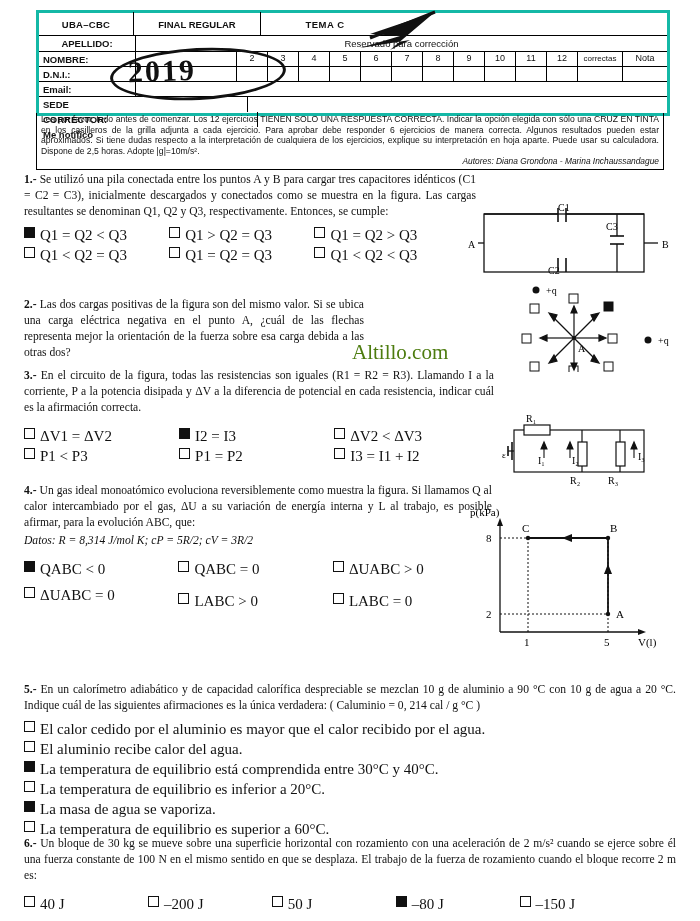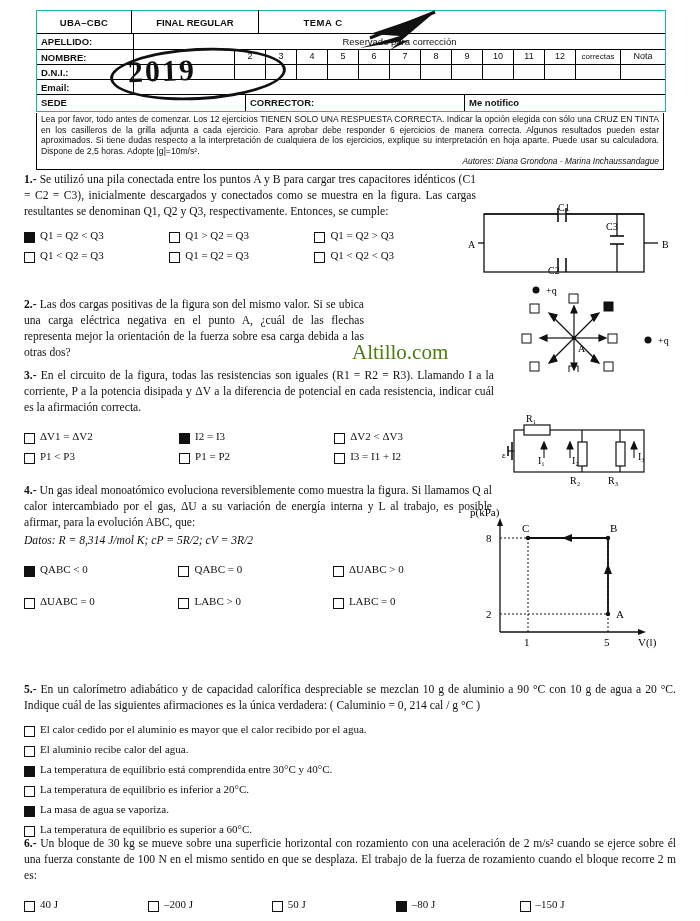--- a/index.html
+++ b/index.html
@@ -6,40 +6,40 @@
   body{
     width:700px;height:921px;background:#fff;
     font-family:"Liberation Serif", serif;
     color:#111;
     position:relative;
     overflow:hidden;
   }
   .page{position:relative;width:700px;height:921px;padding:0;}
 
   
-  .hdr{position:absolute;left:36px;top:10px;width:628px;border:1px solid #14b8a6;font-family:"Liberation Sans",sans-serif;}
+  .hdr{position:absolute;left:36px;top:10px;width:628px;border:3px solid #14b8a6;font-family:"Liberation Sans",sans-serif;}
   .hdr .row{display:flex;border-bottom:1px solid #000;}
-  .hdr .row:last-child{border-bottom:none;}
+  .hdr .row:last-child{border-bottom:none;flex-direction:column;}
   .hdr .cell{border-right:1px solid #000;padding:1px 4px;font-size:9.5px;line-height:13px;}
   .hdr .cell:last-child{border-right:none;}
   .top-row{height:22px;align-items:center;font-weight:bold;font-size:10.5px;}
   .top-row .cell{display:flex;align-items:center;height:100%;}
   .c-uba{width:86px;justify-content:center;letter-spacing:.3px;}
   .c-bio{width:110px;justify-content:center;}
   .c-fin{width:118px;justify-content:center;}
   .c-fecha{flex:1;justify-content:center;font-family:"Liberation Serif",serif;font-size:14px;font-weight:normal;}
   .c-tema{width:120px;justify-content:center;font-size:13px;letter-spacing:.5px;}
 
   .lbl{width:88px;font-weight:bold;font-size:9.5px;}
   .gh-title{flex:1;display:flex;align-items:center;justify-content:center;font-size:9.5px;}
   .numcell{width:30px;border-right:1px solid #000;text-align:center;font-size:9px;line-height:13px;}
   .numcell.wide{width:44px;font-size:8px;}
   .numcell.nota{width:44px;font-size:9px;}
   .blank{flex:1;border-right:1px solid #000;}
-  .r-apellido{height:15px;}
+  .r-apellido{height:15px;text-align:center;}
   .r-nombre{height:14px;}
   .r-dni{height:14px;}
   .r-email{height:14px;}
   .r-sede{height:16px;}
   .c-sede{width:200px;font-weight:bold;font-size:9.5px;}
   .c-corr{width:210px;font-weight:bold;font-size:9.5px;}
   .c-notif{flex:1;font-weight:bold;font-size:9.5px;}
 
   .instr{position:absolute;left:36px;top:113px;width:628px;font-family:"Liberation Sans",sans-serif;font-size:8.6px;line-height:10.6px;text-align:justify;border:1px solid #000;border-top:none;padding:1px 4px 2px 4px;box-sizing:border-box;}
   .autores{text-align:right;font-style:italic;font-size:8.4px;}
@@ -48,21 +48,21 @@
   .ellipse{position:absolute;left:110px;top:48px;width:170px;height:46px;border:3px solid #111;border-radius:50%;transform:rotate(-3deg);}
   .year{position:absolute;left:128px;top:54px;font-size:30px;font-family:"Liberation Serif",serif;font-weight:bold;letter-spacing:2px;transform:rotate(-2deg);}
   .arrow{position:absolute;left:250px;top:8px;width:190px;height:46px;}
 
   .watermark{position:absolute;left:352px;top:340px;font-size:21px;color:#4d7c0f;font-family:"Liberation Serif",serif;}
 
   
   .q{position:absolute;left:24px;width:652px;font-size:11.6px;line-height:16px;text-align:justify;}
   .q .em{font-weight:bold;}
   .opts{display:flex;flex-wrap:wrap;margin-top:5px;}
-  .opt{display:flex;align-items:flex-end;margin:2px 0;font-size:11px;}
+  .opt{display:flex;align-items:flex-start;margin:2px 0;font-size:15px;}
   .box{width:9px;height:9px;border:1.2px solid #111;margin-right:5px;display:inline-block;flex:none;}
   .box.filled{background:#111;}
 
   
   .fig{position:absolute;}
   .colfull .opt{width:100%;}
 </style>
 </head>
 <body>
 

